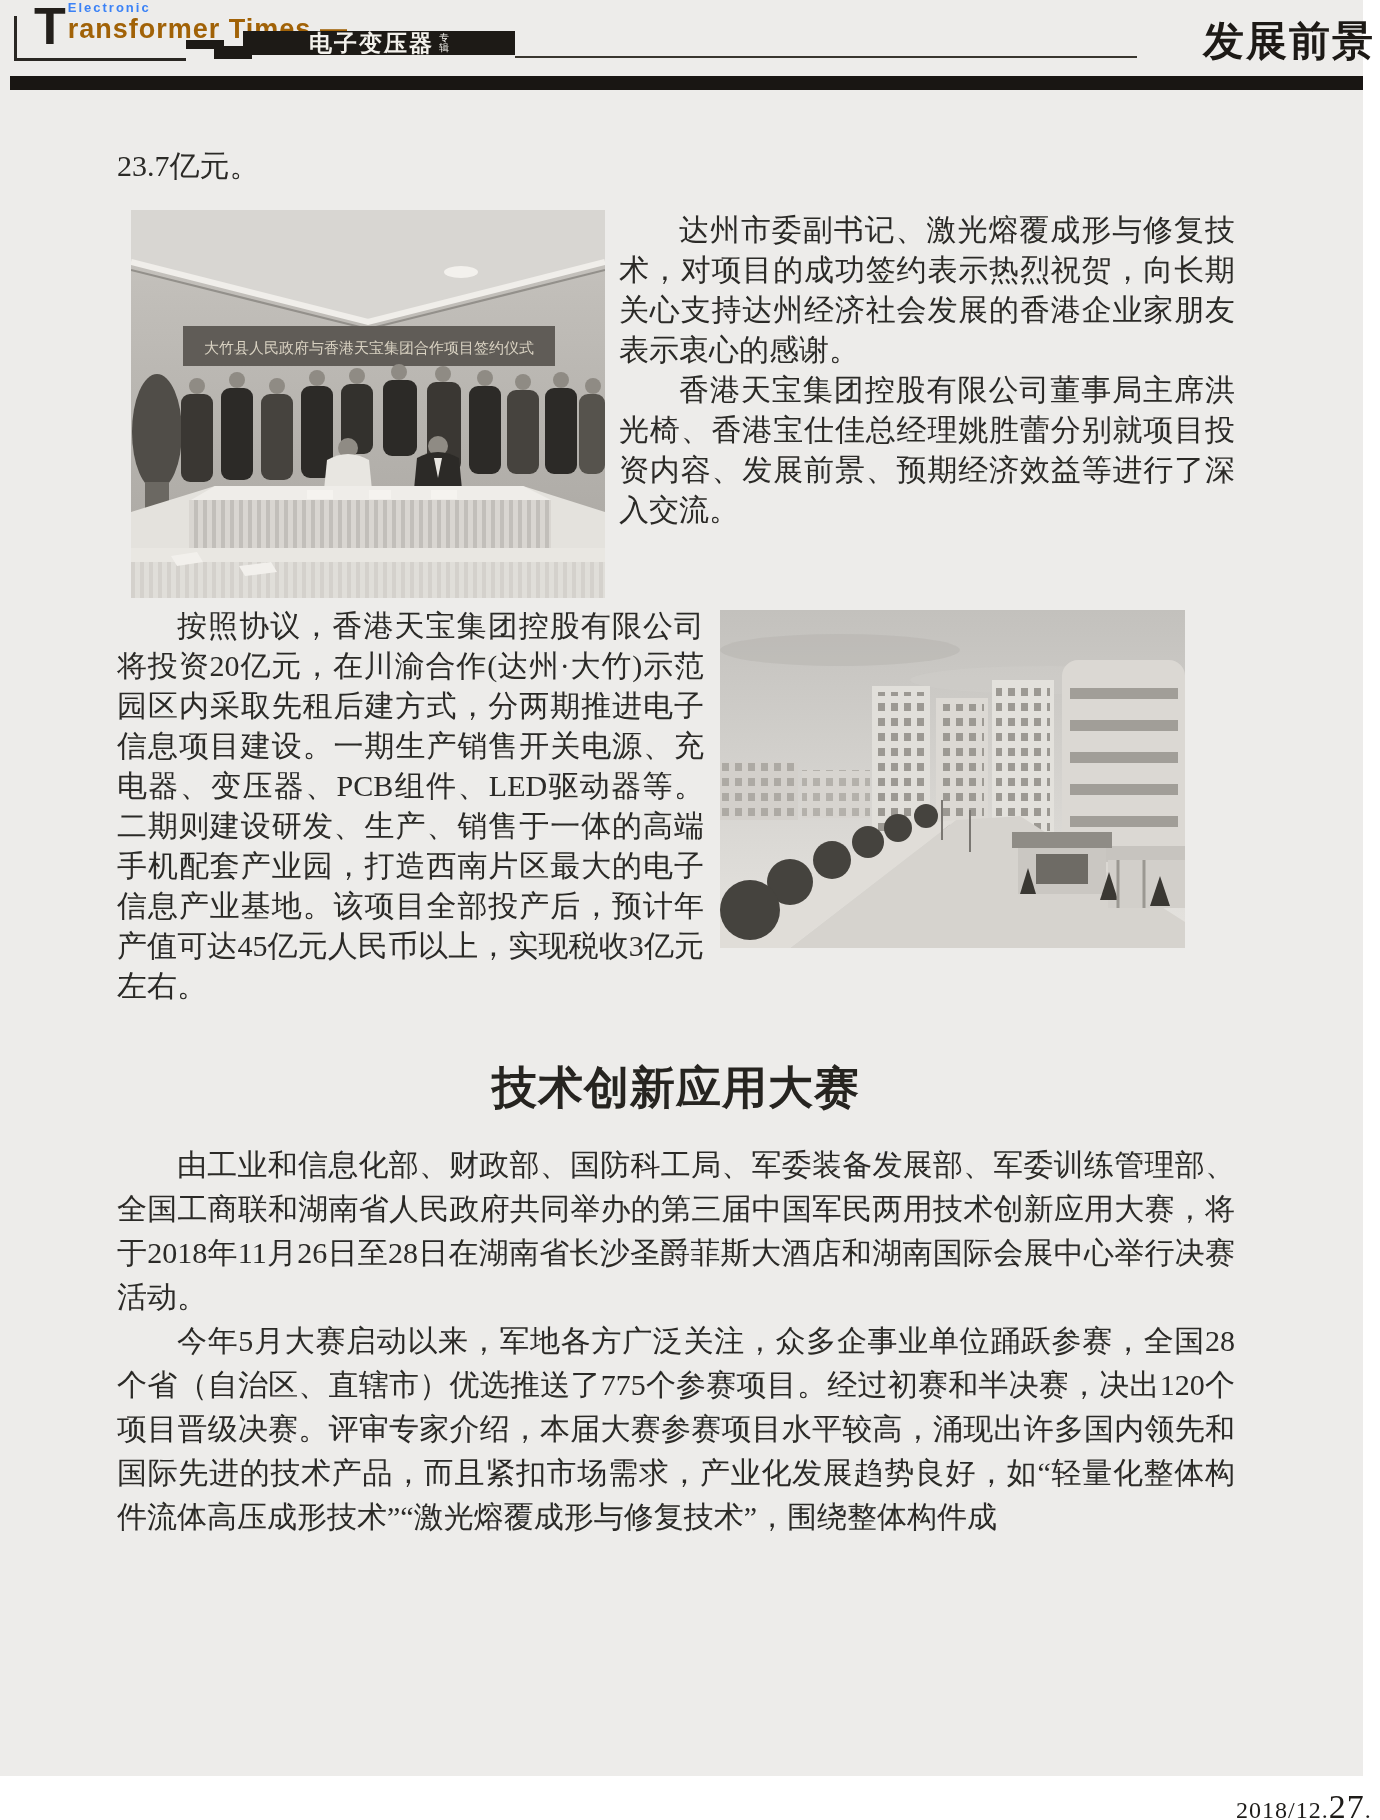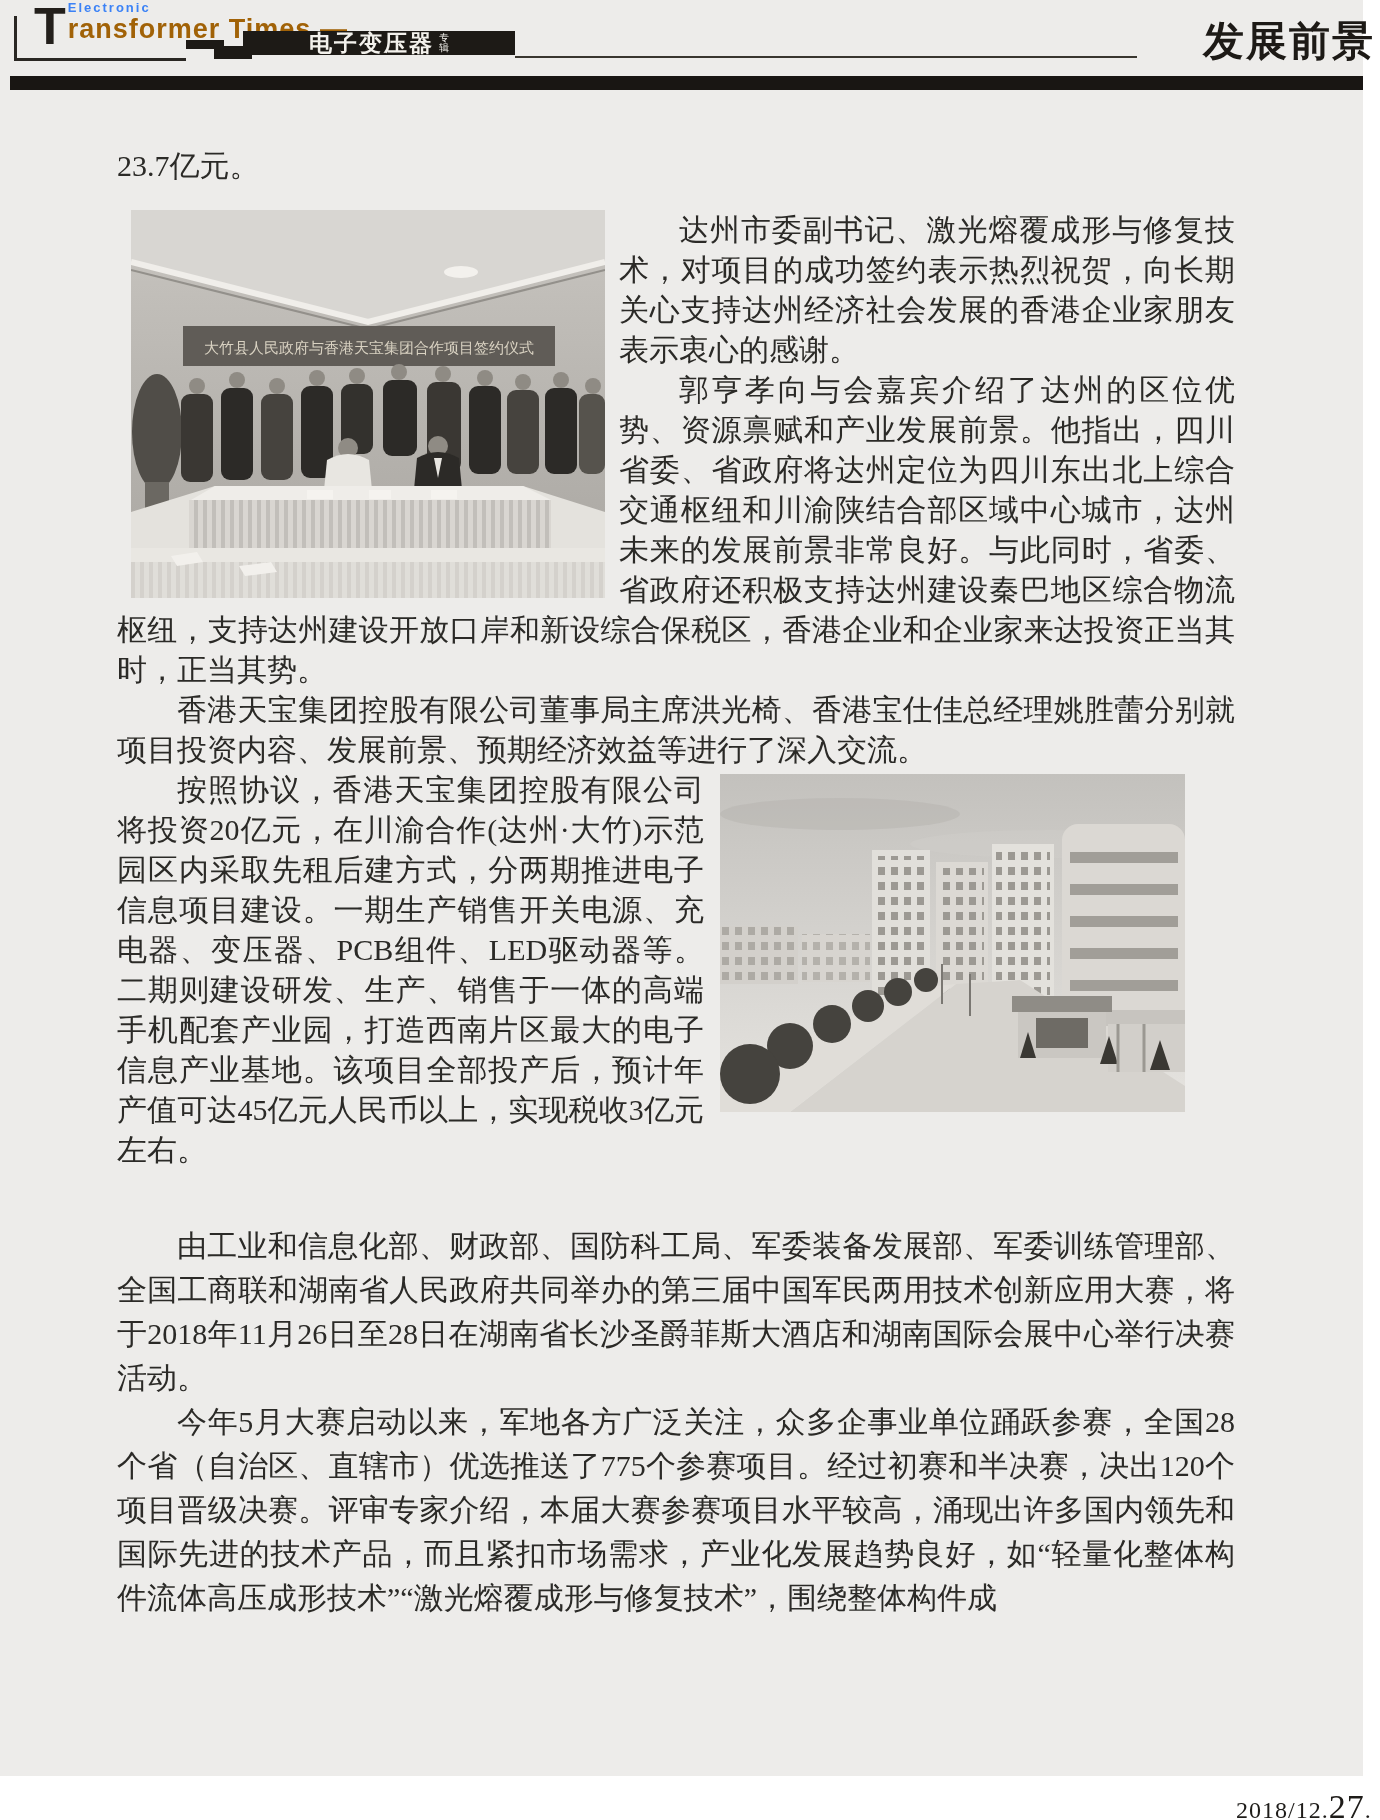--- a/index.html
+++ b/index.html
@@ -165,21 +165,20 @@
       <polygon points="0,338 474,338 474,388 0,388" fill="#e9e7e2"></polygon>
       <rect x="0" y="352" width="474" height="36" fill="url(#pleat)" opacity="0.55"></rect>
       <rect x="176" y="280" width="26" height="9" fill="#f5f3ef"></rect>
       <rect x="238" y="280" width="22" height="9" fill="#f5f3ef"></rect>
       <rect x="300" y="280" width="26" height="9" fill="#f5f3ef"></rect>
       <polygon points="108,356 140,352 146,362 114,366" fill="#f2f0ec"></polygon>
       <polygon points="40,346 66,342 72,352 46,356" fill="#f2f0ec"></polygon>
     </svg>
 
     <p class="ind">达州市委副书记、激光熔覆成形与修复技术，对项目的成功签约表示热烈祝贺，向长期关心支持达州经济社会发展的香港企业家朋友表示衷心的感谢。</p>
-    <p class="ind">郭亨孝向与会嘉宾介绍了达州的区位优势、资源禀赋和产业发展前景。他指出，四川省委、省政府将达州定位为四川东出北上综合交通枢纽和川渝陕结合部区域中心城市，达州未来的发展前景非常良好。与此同时，省委、省政府还积极支持达州建设秦巴地区综合物流枢纽，支持达州建设开放口岸和新设综合保税区，香港企业和企业家来达投资正当其时，正当其势。</p>
     <p class="ind">香港天宝集团控股有限公司董事局主席洪光椅、香港宝仕佳总经理姚胜蕾分别就项目投资内容、发展前景、预期经济效益等进行了深入交流。</p>
   </div>
 
   <div class="a1b flowroot">
 
     <svg class="photo2" viewBox="0 0 465 338" xmlns="http://www.w3.org/2000/svg">
       <defs>
         <linearGradient id="sky" x1="0" y1="0" x2="0" y2="1">
           <stop offset="0" stop-color="#c3c1bd"></stop>
             <stop offset="1" stop-color="#e6e4e0"></stop>
@@ -240,20 +239,21 @@
       </g>
       <line x1="398" y1="250" x2="398" y2="298" stroke="#9b9892" stroke-width="3"></line>
       <line x1="424" y1="250" x2="424" y2="298" stroke="#9b9892" stroke-width="3"></line>
     </svg>
 
     <p class="ind">按照协议，香港天宝集团控股有限公司将投资20亿元，在川渝合作(达州·大竹)示范园区内采取先租后建方式，分两期推进电子信息项目建设。一期生产销售开关电源、充电器、变压器、PCB组件、LED驱动器等。二期则建设研发、生产、销售于一体的高端手机配套产业园，打造西南片区最大的电子信息产业基地。该项目全部投产后，预计年产值可达45亿元人民币以上，实现税收3亿元左右。</p>
   </div>
 
   <div class="a2">
     <div class="a2-title">
+      <div>技术创新应用大赛</div>
     </div>
     <div class="a2-body">
       <p class="ind">由工业和信息化部、财政部、国防科工局、军委装备发展部、军委训练管理部、全国工商联和湖南省人民政府共同举办的第三届中国军民两用技术创新应用大赛，将于2018年11月26日至28日在湖南省长沙圣爵菲斯大酒店和湖南国际会展中心举行决赛活动。</p>
       <p class="ind">今年5月大赛启动以来，军地各方广泛关注，众多企事业单位踊跃参赛，全国28个省（自治区、直辖市）优选推送了775个参赛项目。经过初赛和半决赛，决出120个项目晋级决赛。评审专家介绍，本届大赛参赛项目水平较高，涌现出许多国内领先和国际先进的技术产品，而且紧扣市场需求，产业化发展趋势良好，如“轻量化整体构件流体高压成形技术”“激光熔覆成形与修复技术”，围绕整体构件成</p>
     </div>
   </div>
 
 </div>
 
 <div class="page-num">

